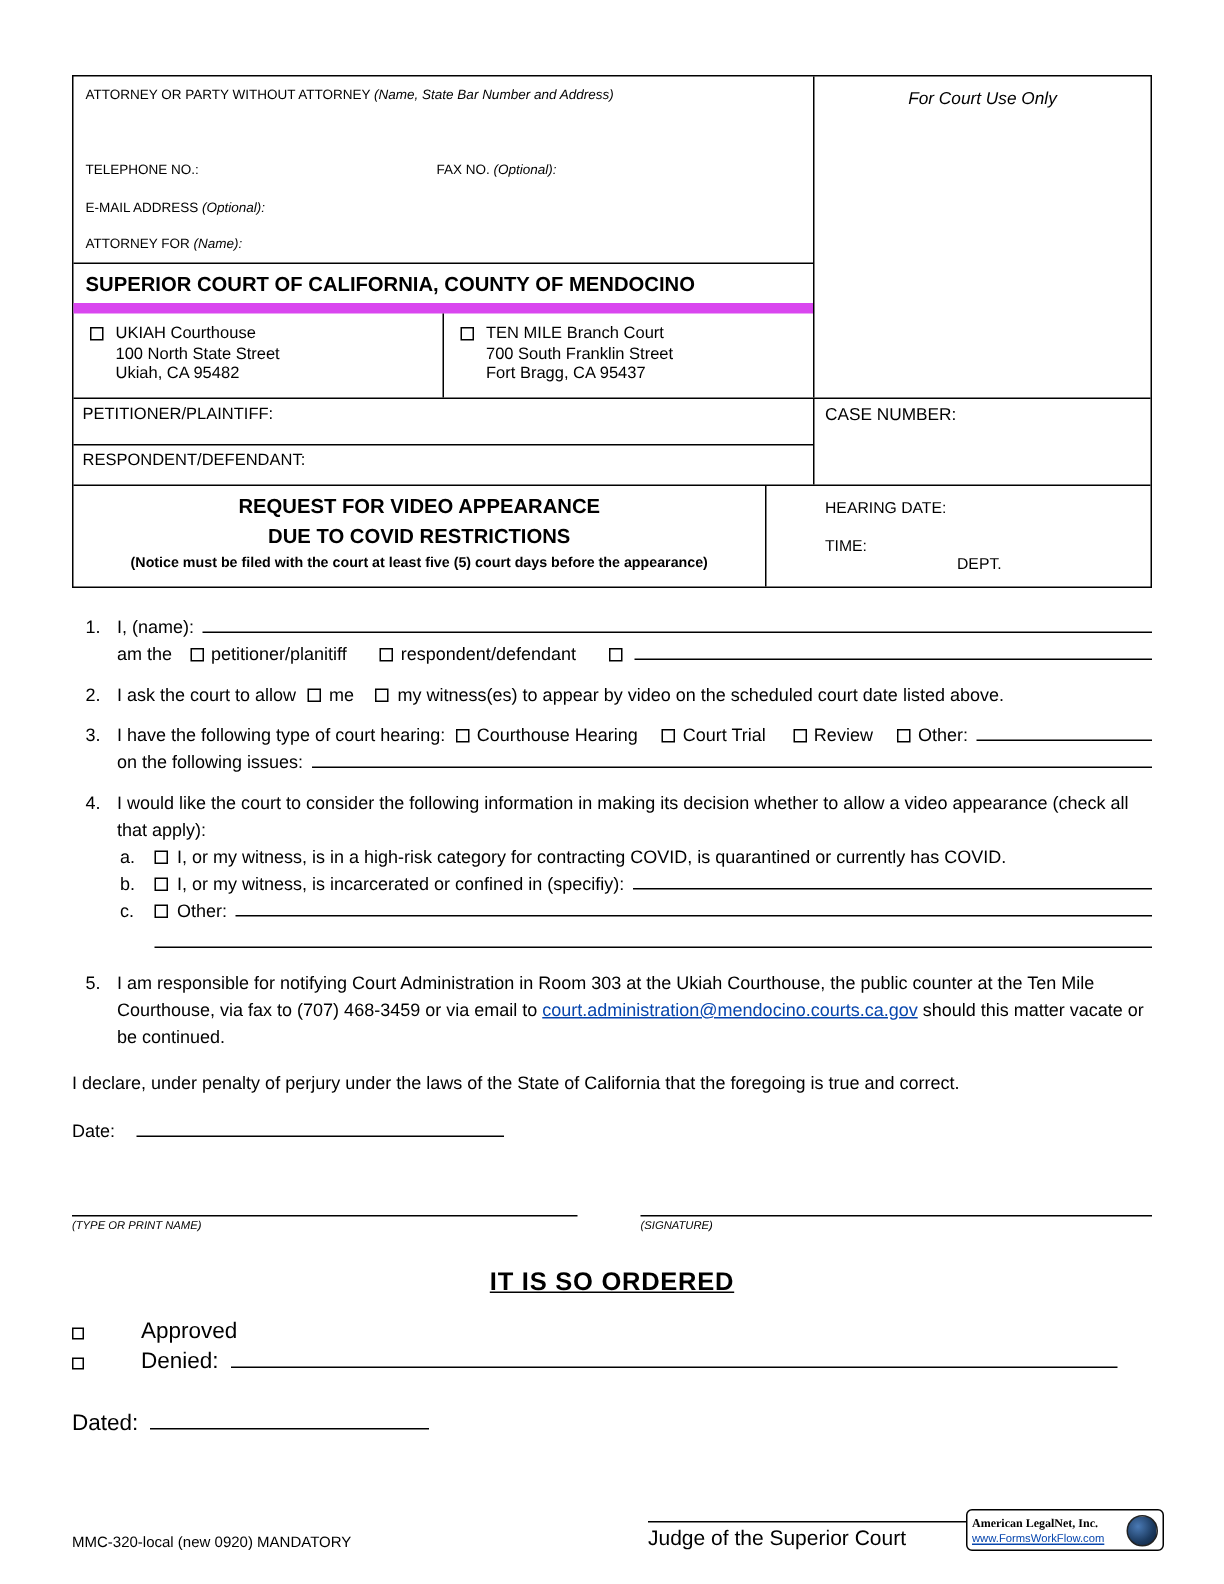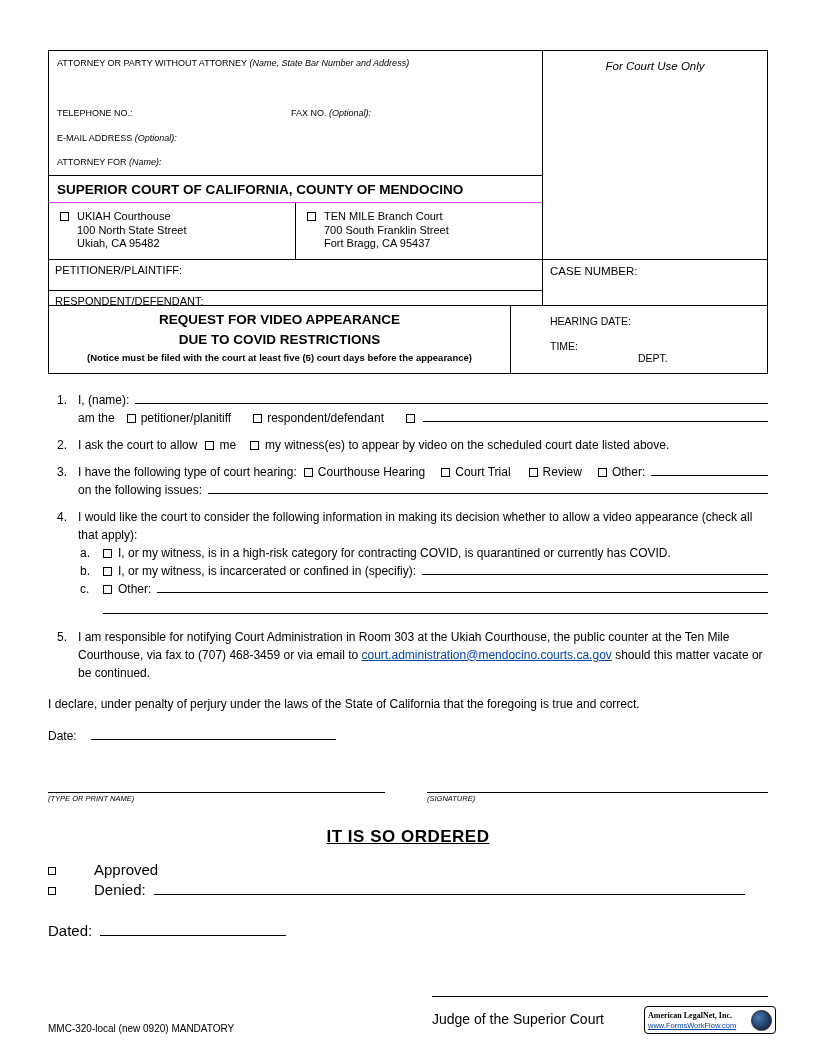--- a/index.html
+++ b/index.html
@@ -12,29 +12,29 @@
   .form-box { border:1.5px solid #000; }
   .hdr-top { display:flex; }
   .hdr-left { flex:1; border-right:1px solid #000; }
   .hdr-right { width:224px; padding-top:9px; text-align:center; font-style:italic; font-size:11.5px; }
   .attorney-sec { height:124px; padding:7px 8px 4px 8px; font-size:9px; }
   .telfax-row { display:flex; margin-top:40px; }
   .telfax-row .tel { width:234px; }
   .email-row { margin-top:15px; }
   .attyfor-row { margin-top:14px; }
   .court-title { border-top:1px solid #000; padding:6px 8px 5px 8px; font-weight:bold; font-size:13.5px; }
-  .ch-row { border-top:1px solid #d946ef; display:flex; }
+  .ch-row { border-top:7px solid #d946ef; display:flex; }
   .ch-cell { flex:1; padding:7px 8px 8px 11px; display:flex; font-size:11px; line-height:13.5px; }
   .ch-cell.first { border-right:1px solid #000; }
   .ch-cell .cb { margin-right:8px; margin-top:2px; flex-shrink:0; }
   .party-rows { display:flex; border-top:1px solid #000; }
   .party-left { flex:1; border-right:1px solid #000; }
   .party-row { font-size:11px; padding:4px 6px; height:31px; }
   .party-row.pet { border-bottom:1px solid #000; }
-  .party-row.res { height:14px; }
+  .party-row.res { height:26px; }
   .case-box { width:224px; font-size:11.5px; padding:5px 7px; }
   .title-row { display:flex; border-top:1px solid #000;gap:32px; }
   .title-left { flex:1; border-right:1px solid #000; text-align:center; padding:4px 6px 5px 6px; }
   .tl1 { font-weight:bold; font-size:13.5px; line-height:20px; }
   .tnote { font-weight:bold; font-size:9.5px; margin-top:2px; }
   .hearing-box { width:224px; font-size:10.5px; padding:9px 7px; }
   .hearing-line2 { margin-top:13px; display:flex;flex-direction:column; }
   .hearing-line2 .dept { margin-left:88px; }
 
   
@@ -70,21 +70,21 @@
   .order-title { text-align:center; font-weight:bold; font-size:17px; text-decoration:underline; letter-spacing:0.5px; margin-top:24px; }
   .order-row { display:flex; align-items:baseline; margin-top:14px; font-size:15px; }
   .order-row.second { margin-top:3px; }
   .order-row .cb { align-self:center; width:8px; height:8px; margin-top:4px; }
   .order-row .olabel { margin-left:38px; }
   .order-row .fill { margin-left:8px; margin-right:23px; }
   .dated-row { display:flex; align-items:baseline; margin-top:24px; font-size:15px; }
   .dated-row .fill { max-width:186px; margin-left:8px; }
   .judge-block { margin-top:46px; margin-left:384px; }
   .judge-line { border-bottom:1.5px solid #000; height:12px; }
-  .judge-cap { font-size:14px; margin-top:14px; }
+  .judge-cap { font-size:14px; margin-top:2px; }
 
   
   .form-number { position:absolute; left:48px; top:1023px; font-size:10px; }
   .legalnet { position:absolute; left:644px; top:1006px; width:132px; height:28px; border:1px solid #000; border-radius:4px; display:flex; align-items:center; padding:2px 3px; background:#fff; }
   .legalnet-text { flex:1; }
   .ln1 { font-family:"Liberation Serif", serif; font-weight:bold; font-size:8px; line-height:10px; }
   .ln2 { font-size:7.5px; line-height:9px; color:#0645ad; text-decoration:underline; }
   .globe { width:21px; height:21px; border-radius:50%; background:radial-gradient(circle at 35% 35%, #4a7ab5 0%, #1c3a5f 60%, #0d1f38 100%); border:1px solid #222; flex-shrink:0; }
 </style>
 </head>

